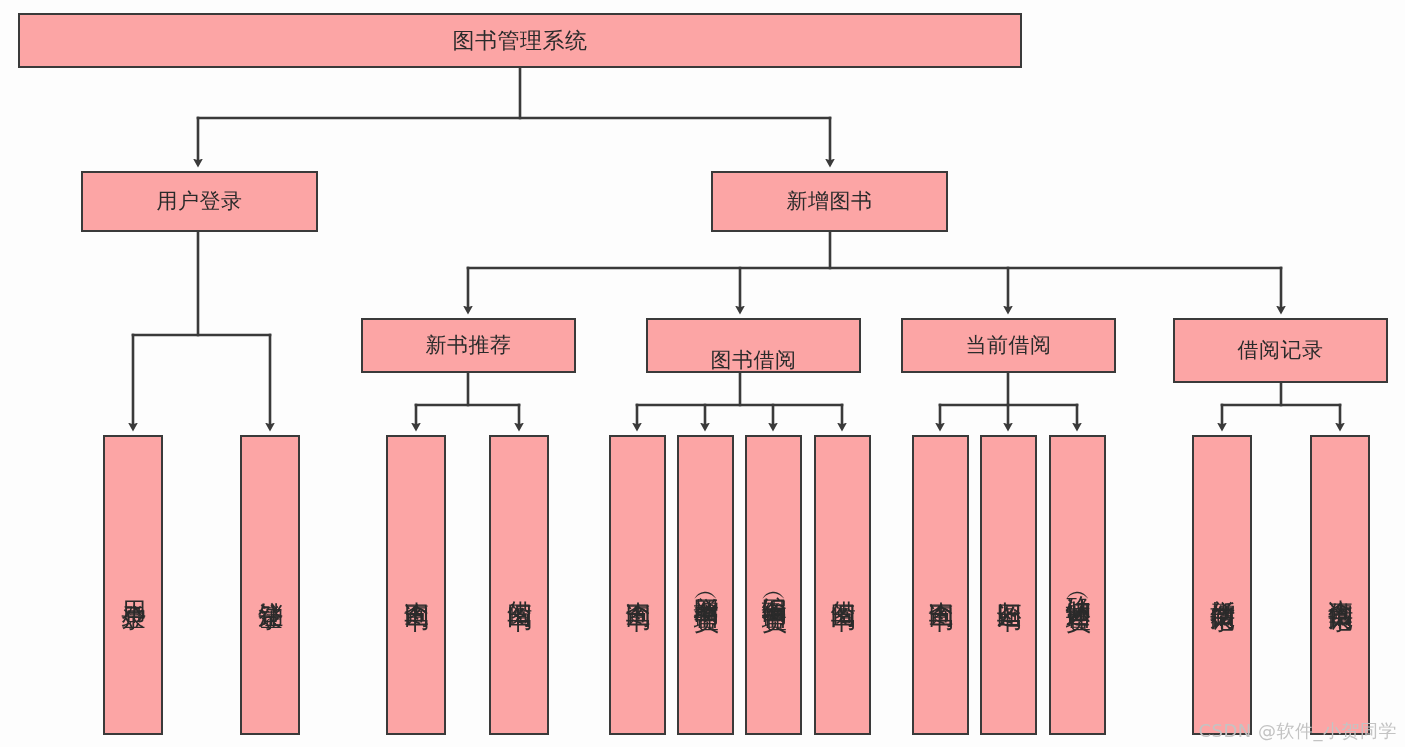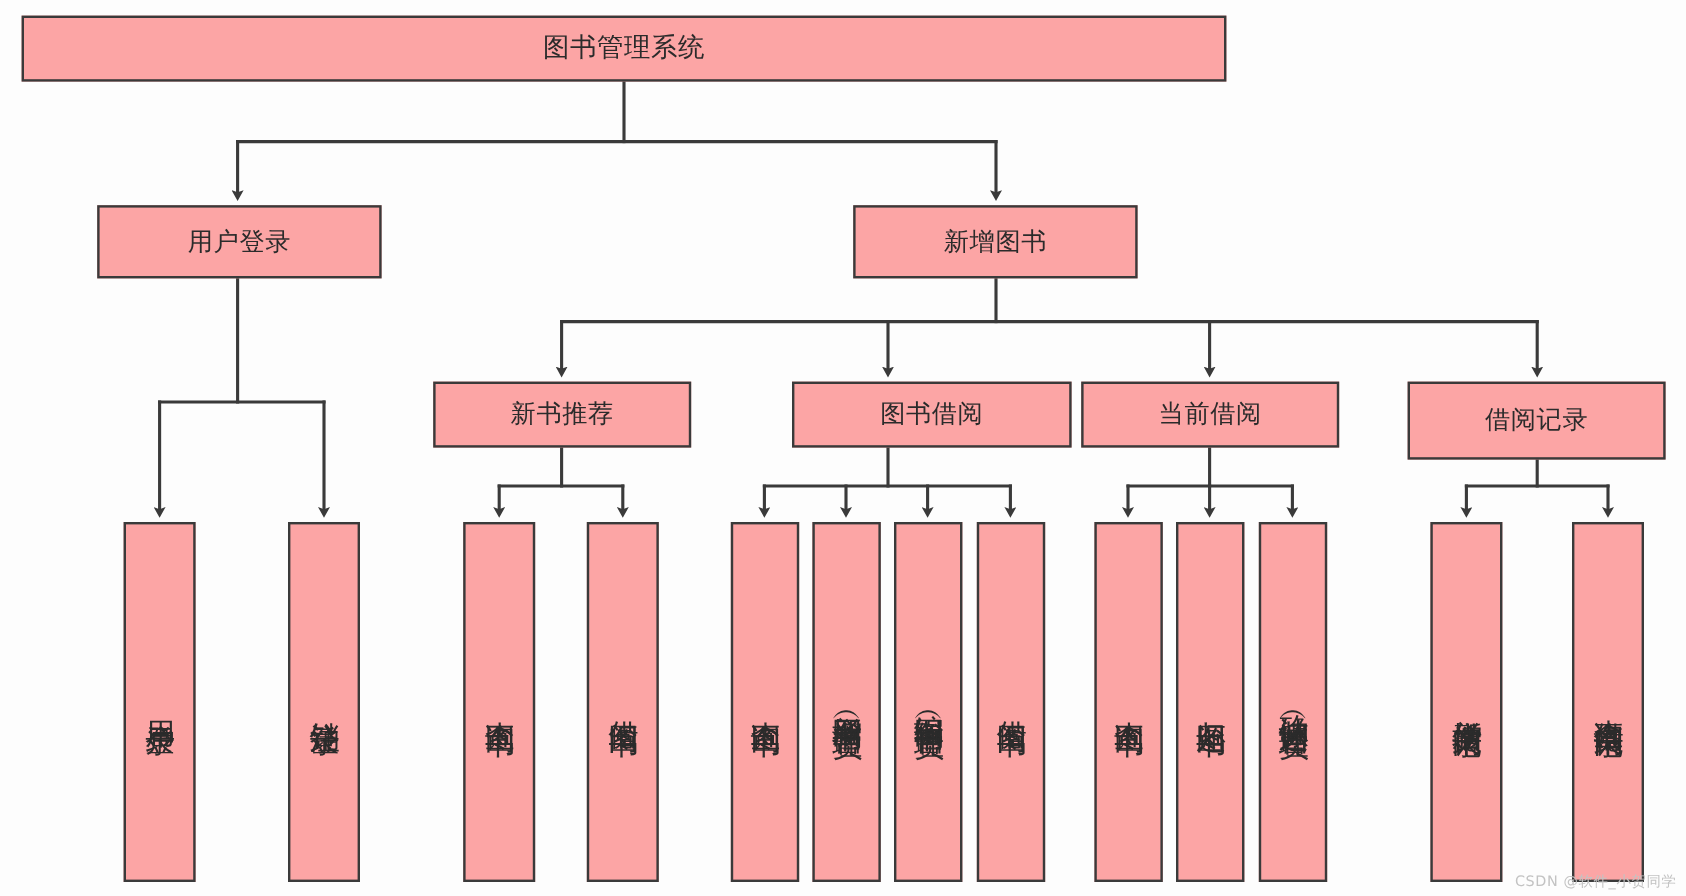--- a/index.html
+++ b/index.html
@@ -60,21 +60,21 @@
     writing-mode: vertical-rl;
     text-orientation: upright;
     font-size: 25px;
     line-height: 1.05;
     letter-spacing: 2px;
   }
   #watermark {
     position: absolute;
     right: 8px;
     bottom: 4px;
-    font-size: 12px;
+    font-size: 18px;
     color: #c3c3c3;
     letter-spacing: 0.5px;
     white-space: nowrap;
   }
 </style>
 </head>
 <body>
 
 <div id="diagram-root">
 
@@ -136,21 +136,21 @@
   <div class="node horiz" style="left:81px; top:171px; width:237px; height:61px;">
     <span class="node-label">用户登录</span>
   </div>
   <div class="node horiz" style="left:711px; top:171px; width:237px; height:61px;">
     <span class="node-label">新增图书</span>
   </div>
 
   <div class="node horiz" style="left:361px; top:318px; width:215px; height:55px;justify-content:center;">
     <span class="node-label">新书推荐</span>
   </div>
-  <div class="node horiz" style="left:660px; top:318px; width:233px; height:55px;">
+  <div class="node horiz" style="left:646px; top:318px; width:215px; height:55px;align-items:flex-end;">
     <span class="node-label">图书借阅</span>
   </div>
   <div class="node horiz" style="left:901px; top:318px; width:215px; height:55px;">
     <span class="node-label">当前借阅</span>
   </div>
   <div class="node horiz" style="left:1173px; top:318px; width:215px; height:65px;">
     <span class="node-label">借阅记录</span>
   </div>
 
   <div class="node vert" style="left:103px; top:435px; width:60px; height:300px;">

